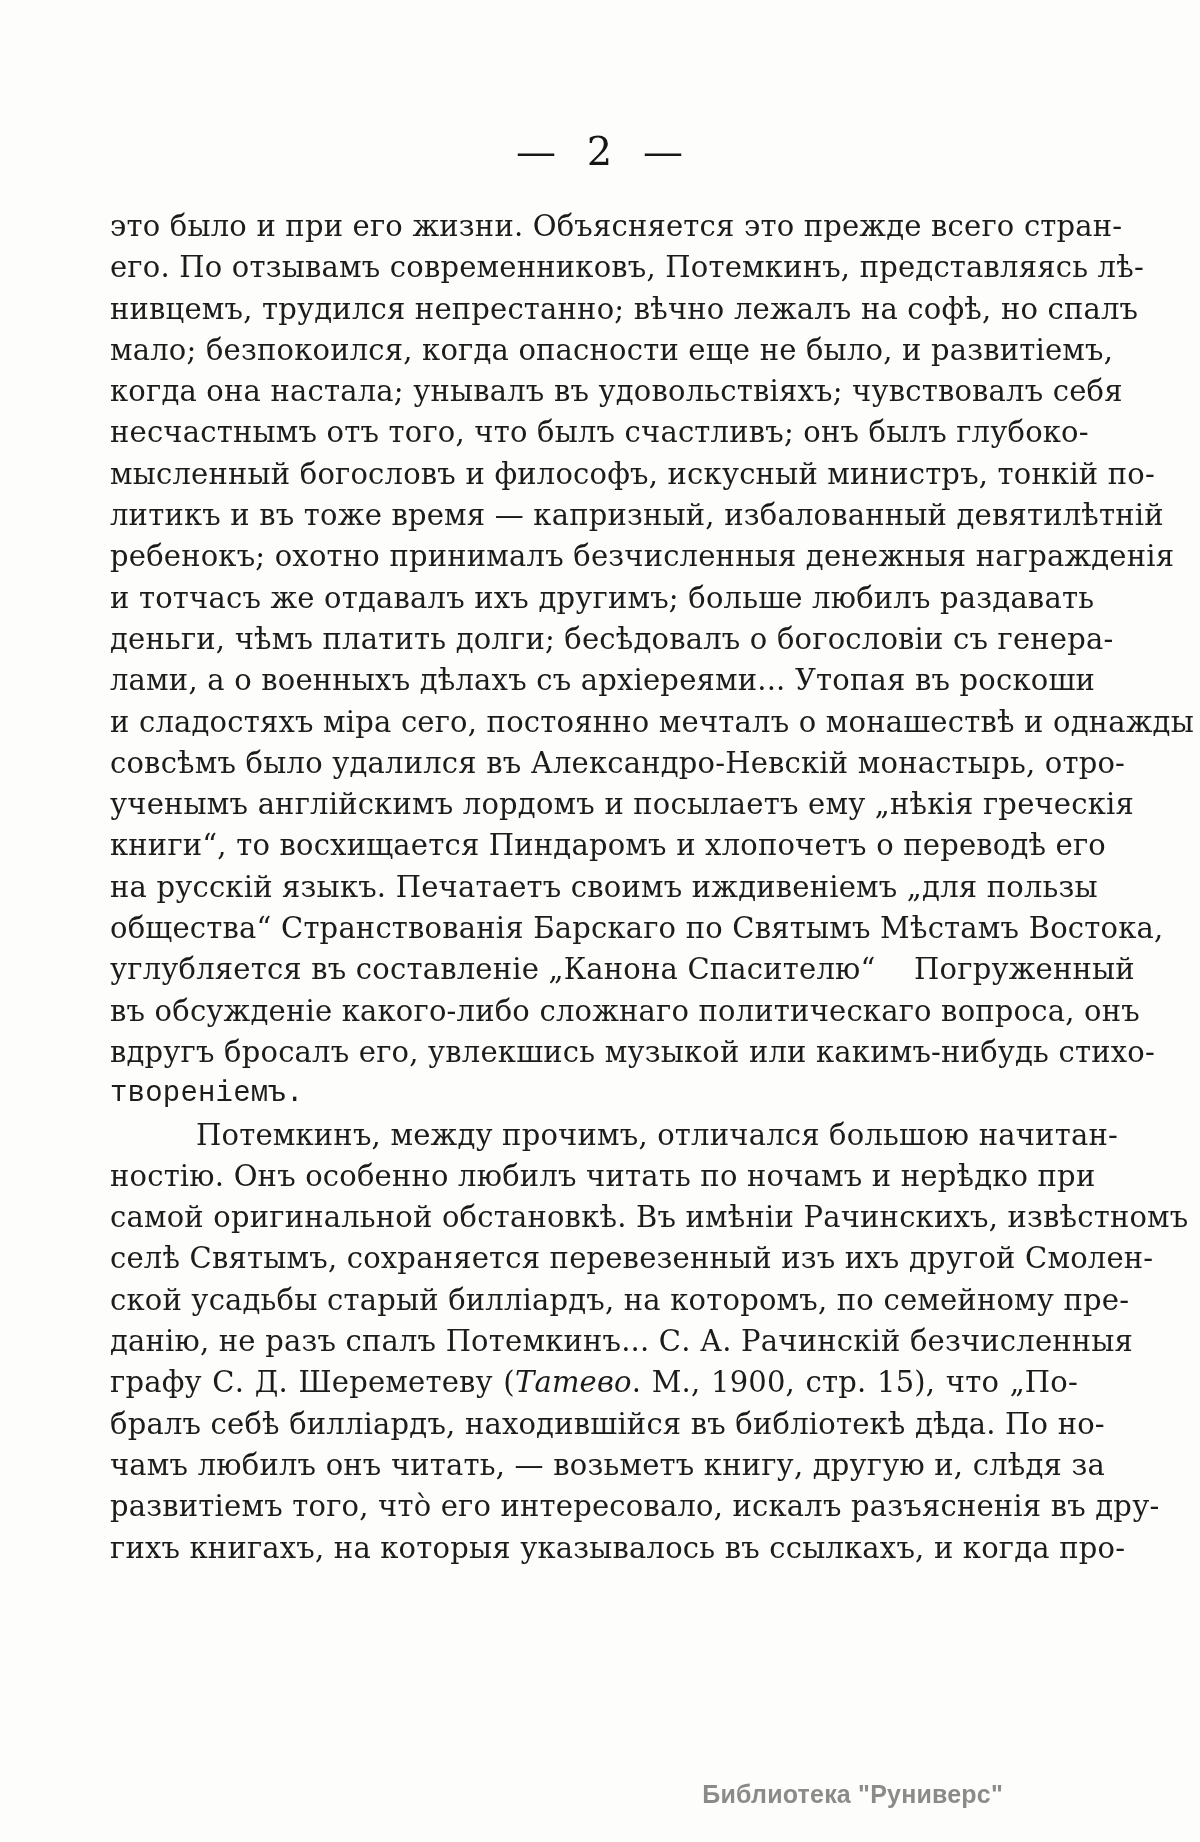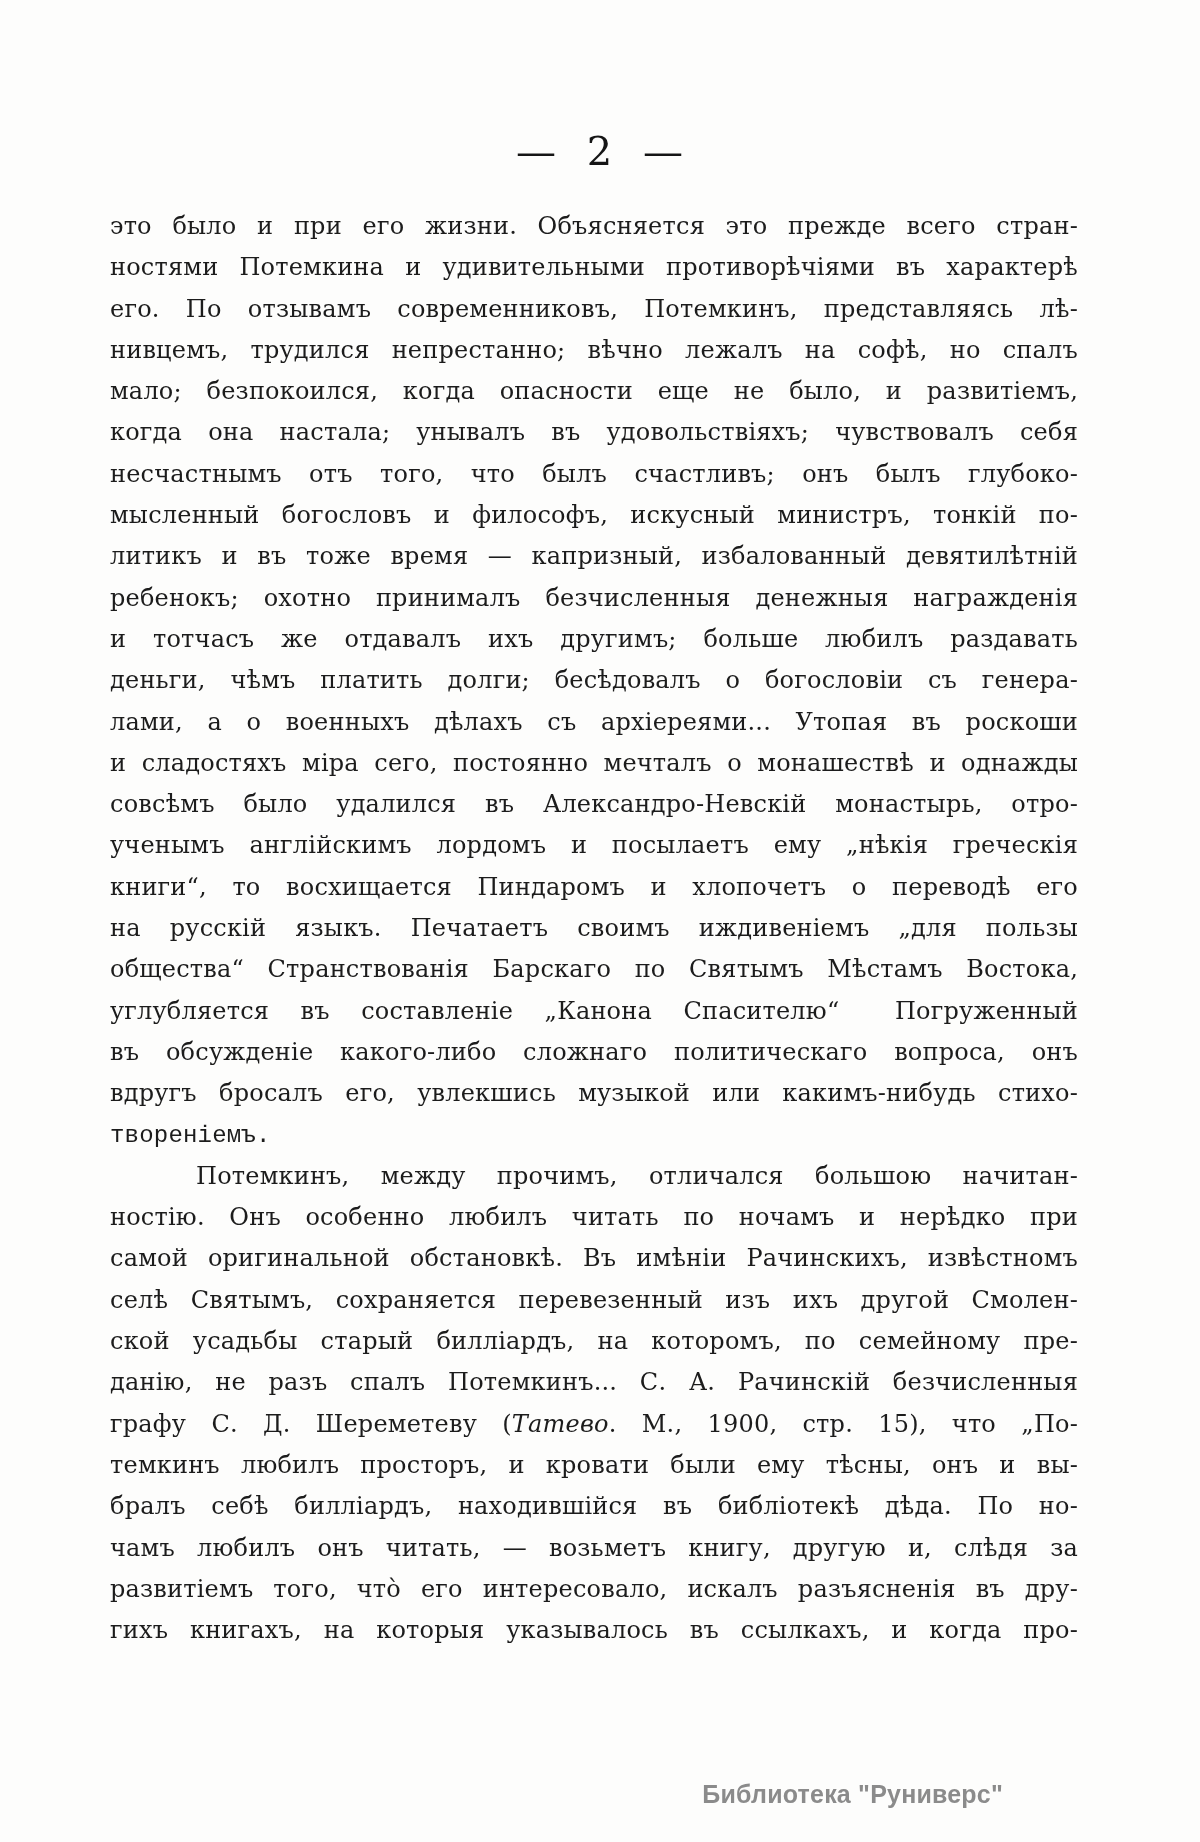--- a/index.html
+++ b/index.html
@@ -26,21 +26,21 @@
     line-height: 46px;
     word-spacing: 16px;
     letter-spacing: 1px;
     color: #151515;
   }
   .text-block {
     position: absolute;
     top: 206px;
     left: 110px;
     width: 968px;
-    font-size: 24px;
+    font-size: 29px;
     line-height: 41.3px;
     letter-spacing: 0.2px;
   }
   .paragraph { margin: 0; }
   .line {
     text-align: justify;
     text-align-last: justify;
     white-space: nowrap;
     height: 41.3px;
   }
@@ -65,21 +65,20 @@
 </style>
 </head>
 <body>
 
 <div class="page">
   <div class="page-number">— 2 —</div>
 
   <div class="text-block" id="textBlock">
       <div class="paragraph">
         <div class="line"><span>это было и при его жизни. Объясняется это прежде всего стран-</span></div>
-        <div class="line"><span>ностями Потемкина и удивительными противорѣчіями въ характерѣ</span></div>
         <div class="line"><span>его. По отзывамъ современниковъ, Потемкинъ, представляясь лѣ-</span></div>
         <div class="line"><span>нивцемъ, трудился непрестанно; вѣчно лежалъ на софѣ, но спалъ</span></div>
         <div class="line"><span>мало; безпокоился, когда опасности еще не было, и развитіемъ,</span></div>
         <div class="line"><span>когда она настала; унывалъ въ удовольствіяхъ; чувствовалъ себя</span></div>
         <div class="line"><span>несчастнымъ отъ того, что былъ счастливъ; онъ былъ глубоко-</span></div>
         <div class="line"><span>мысленный богословъ и философъ, искусный министръ, тонкій по-</span></div>
         <div class="line"><span>литикъ и въ тоже время — капризный, избалованный девятилѣтній</span></div>
         <div class="line"><span>ребенокъ; охотно принималъ безчисленныя денежныя награжденія</span></div>
         <div class="line"><span>и тотчасъ же отдавалъ ихъ другимъ; больше любилъ раздавать</span></div>
         <div class="line"><span>деньги, чѣмъ платить долги; бесѣдовалъ о богословіи съ генера-</span></div>
@@ -96,21 +95,20 @@
         <div class="line last"><span>твореніемъ.</span></div>
       </div>
       <div class="paragraph">
         <div class="line indent"><span>Потемкинъ, между прочимъ, отличался большою начитан-</span></div>
         <div class="line"><span>ностію. Онъ особенно любилъ читать по ночамъ и нерѣдко при</span></div>
         <div class="line"><span>самой оригинальной обстановкѣ. Въ имѣніи Рачинскихъ, извѣстномъ</span></div>
         <div class="line"><span>селѣ Святымъ, сохраняется перевезенный изъ ихъ другой Смолен-</span></div>
         <div class="line"><span>ской усадьбы старый билліардъ, на которомъ, по семейному пре-</span></div>
         <div class="line"><span>данію, не разъ спалъ Потемкинъ... С. А. Рачинскій безчисленныя</span></div>
         <div class="line"><span>графу С. Д. Шереметеву (</span><span class="em">Татево</span><span>. М., 1900, стр. 15), что „По-</span></div>
-        <div class="line"><span>темкинъ любилъ просторъ, и кровати были ему тѣсны, онъ и вы-</span></div>
         <div class="line"><span>бралъ себѣ билліардъ, находившійся въ библіотекѣ дѣда. По но-</span></div>
         <div class="line"><span>чамъ любилъ онъ читать, — возьметъ книгу, другую и, слѣдя за</span></div>
         <div class="line"><span>развитіемъ того, что̀ его интересовало, искалъ разъясненія въ дру-</span></div>
         <div class="line"><span>гихъ книгахъ, на которыя указывалось въ ссылкахъ, и когда про-</span></div>
       </div>
     </div>
 
   <div class="watermark">Библиотека "Руниверс"</div>
 </div>
 

